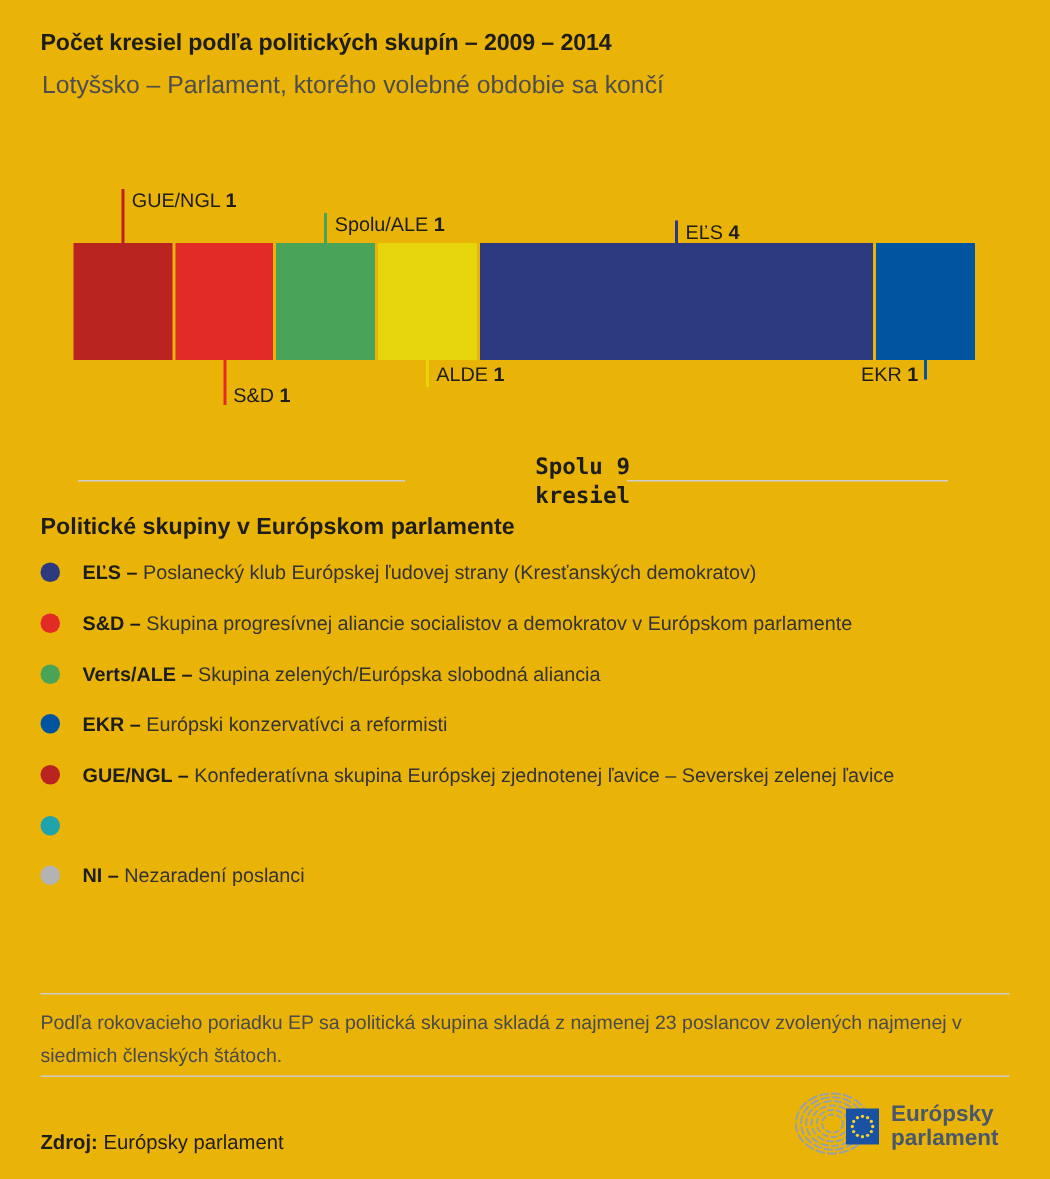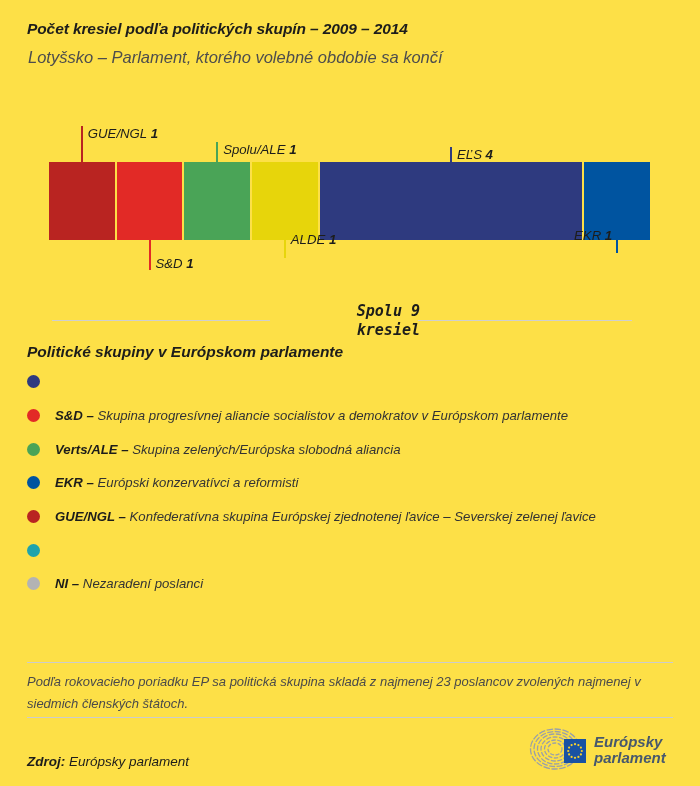--- a/index.html
+++ b/index.html
@@ -1,18 +1,18 @@
 <!DOCTYPE html>
 <html lang="sk"><head>
 <meta charset="utf-8">
 <style>
   html,body{margin:0;padding:0;background:#fff;}
   .page{
-    position:relative;width:700px;height:786px;background:#fde047;
-    font-family:"Liberation Sans",sans-serif;color:#1d1d1b;overflow:hidden;font-style:italic;
+    position:relative;width:700px;height:786px;background:#eab308;
+    font-family:"Liberation Sans",sans-serif;color:#1d1d1b;overflow:hidden;
   }
   .title{position:absolute;left:27px;top:20px;font-size:15.5px;font-weight:bold;letter-spacing:-0.1px;}
   .subtitle{position:absolute;left:28px;top:48px;font-size:16.5px;color:#4d4d4d;font-weight:normal;}
 
   
   .bar{position:absolute;left:49px;top:162px;width:601px;height:78px;}
   .bar .seg{position:absolute;top:0;height:78px;}
   .callout-tick{position:absolute;width:2px;}
   .callout-label{position:absolute;font-size:13.2px;line-height:16px;white-space:nowrap;color:#1d1d1b;}
   .callout-label b{font-weight:bold;}
@@ -55,38 +55,39 @@
       <div class="seg" style="left: 535.333px; width: 65.6667px; background: rgb(0, 84, 160);"></div>
     </div>
   <div id="callouts">
       <div class="callout-tick" style="left: 80.8333px; background: rgb(185, 36, 33); height: 36px; top: 126px;"></div>
       <div class="callout-label" style="left: 87.8333px; top: 126px;"><span>GUE/NGL </span><b>1</b></div>
       <div class="callout-tick" style="left: 148.5px; background: rgb(226, 42, 38); height: 30px; top: 240px;"></div>
       <div class="callout-label" style="left: 155.5px; top: 256px;"><span>S&amp;D </span><b>1</b></div>
       <div class="callout-tick" style="left: 216.167px; background: rgb(74, 164, 87); height: 20px; top: 142px;"></div>
       <div class="callout-label" style="left: 223.167px; top: 142px;"><span>Spolu/ALE </span><b>1</b></div>
       <div class="callout-tick" style="left: 283.833px; background: rgb(231, 213, 11); height: 18px; top: 240px;"></div>
-      <div class="callout-label" style="left: 290.833px; top: 232px;"><span>ALDE </span><b>1</b></div>
+      <div class="callout-label" style="left: 290.833px; top: 242px;"><span>ALDE </span><b>1</b></div>
       <div class="callout-tick" style="left: 450px; background: rgb(46, 58, 127); height: 15px; top: 147px;"></div>
       <div class="callout-label" style="left: 457px; top: 147px;"><span>EĽS </span><b>4</b></div>
       <div class="callout-tick" style="left: 616.167px; background: rgb(0, 84, 160); height: 13px; top: 240px;"></div>
-      <div class="callout-label" style="right: 87.8333px; top: 228px;"><span>EKR </span><b>1</b></div>
+      <div class="callout-label" style="right: 87.8333px; top: 242px;"><span>EKR </span><b>1</b></div>
     </div>
 
   <div class="total-line" style="left:52px;width:218px;"></div>
   <div class="total-line" style="left:418px;width:214px;"></div>
   <div class="total-text">
     <div>Spolu 9</div>
     <div>kresiel</div>
   </div>
 
   <div class="legend-heading">Politické skupiny v Európskom parlamente</div>
   <div class="legend-list" id="legend-list">
       <div class="legend-item">
         <span class="legend-dot" style="background: rgb(46, 58, 127);"></span>
+        <span class="legend-text"><b>EĽS – </b><span>Poslanecký klub Európskej ľudovej strany (Kresťanských demokratov)</span></span>
       </div>
       <div class="legend-item">
         <span class="legend-dot" style="background: rgb(226, 42, 38);"></span>
         <span class="legend-text"><b>S&amp;D – </b><span>Skupina progresívnej aliancie socialistov a demokratov v Európskom parlamente</span></span>
       </div>
       <div class="legend-item">
         <span class="legend-dot" style="background: rgb(74, 164, 87);"></span>
         <span class="legend-text"><b>Verts/ALE – </b><span>Skupina zelených/Európska slobodná aliancia</span></span>
       </div>
       <div class="legend-item">

